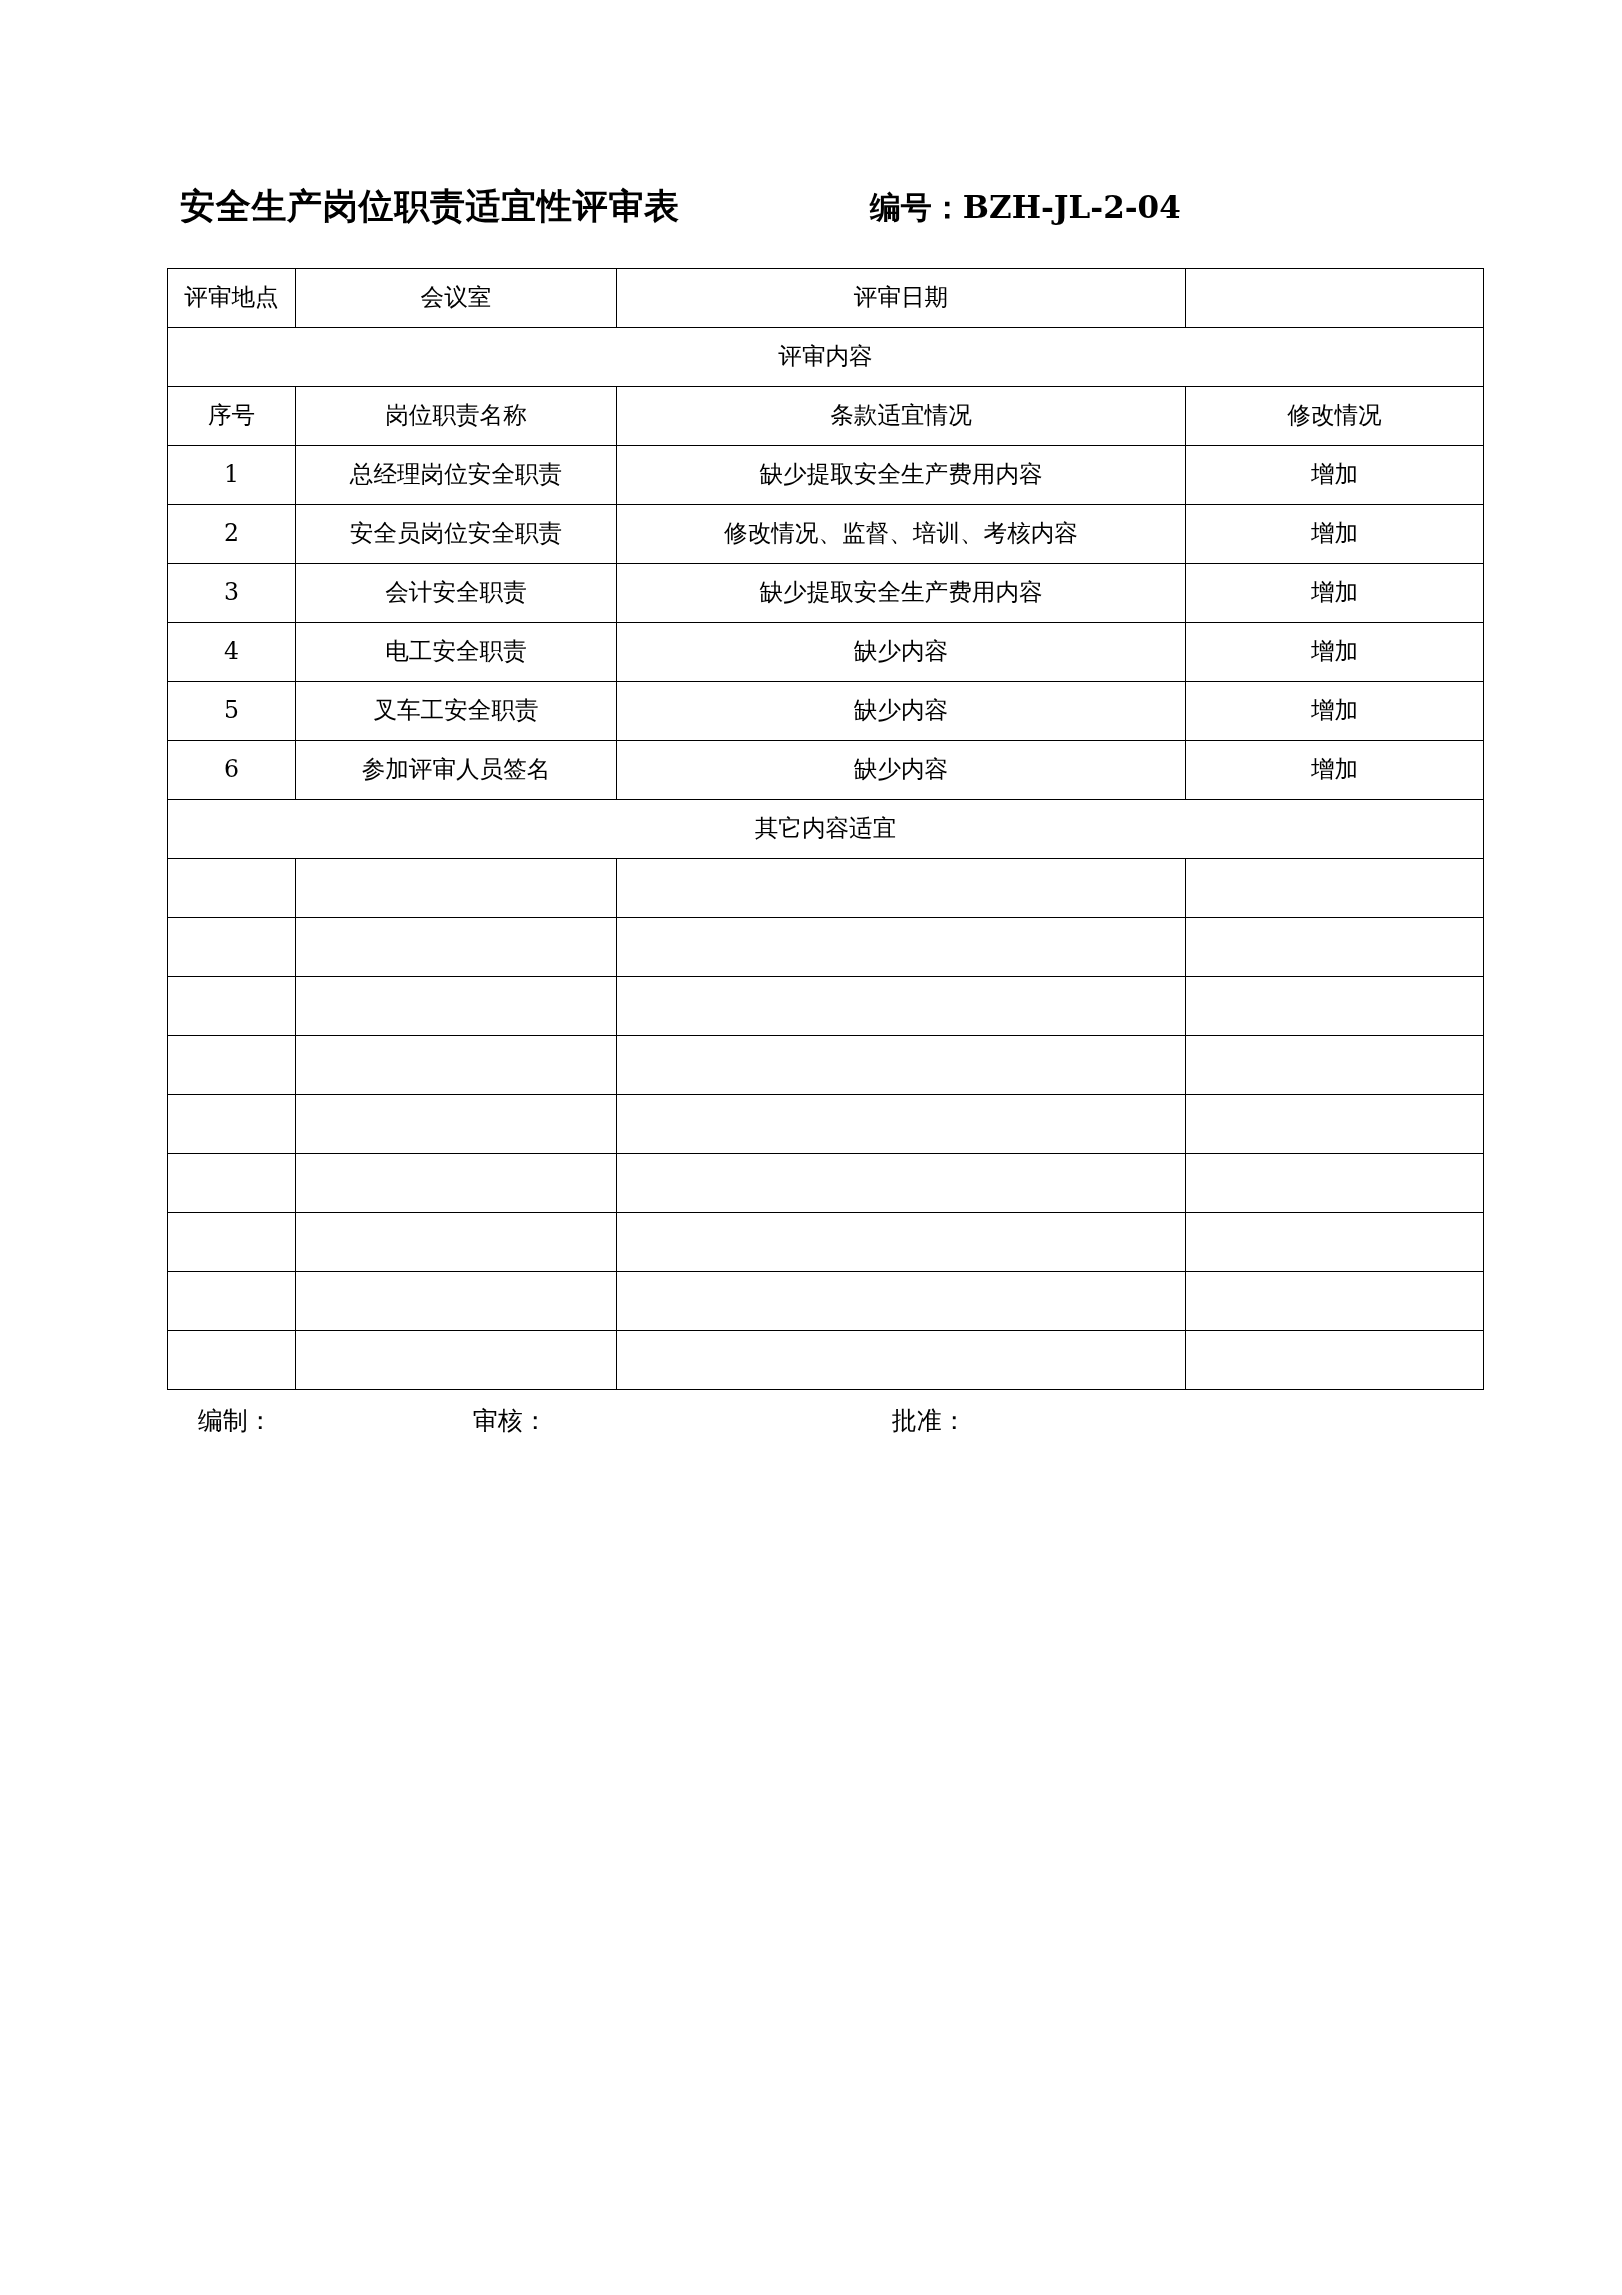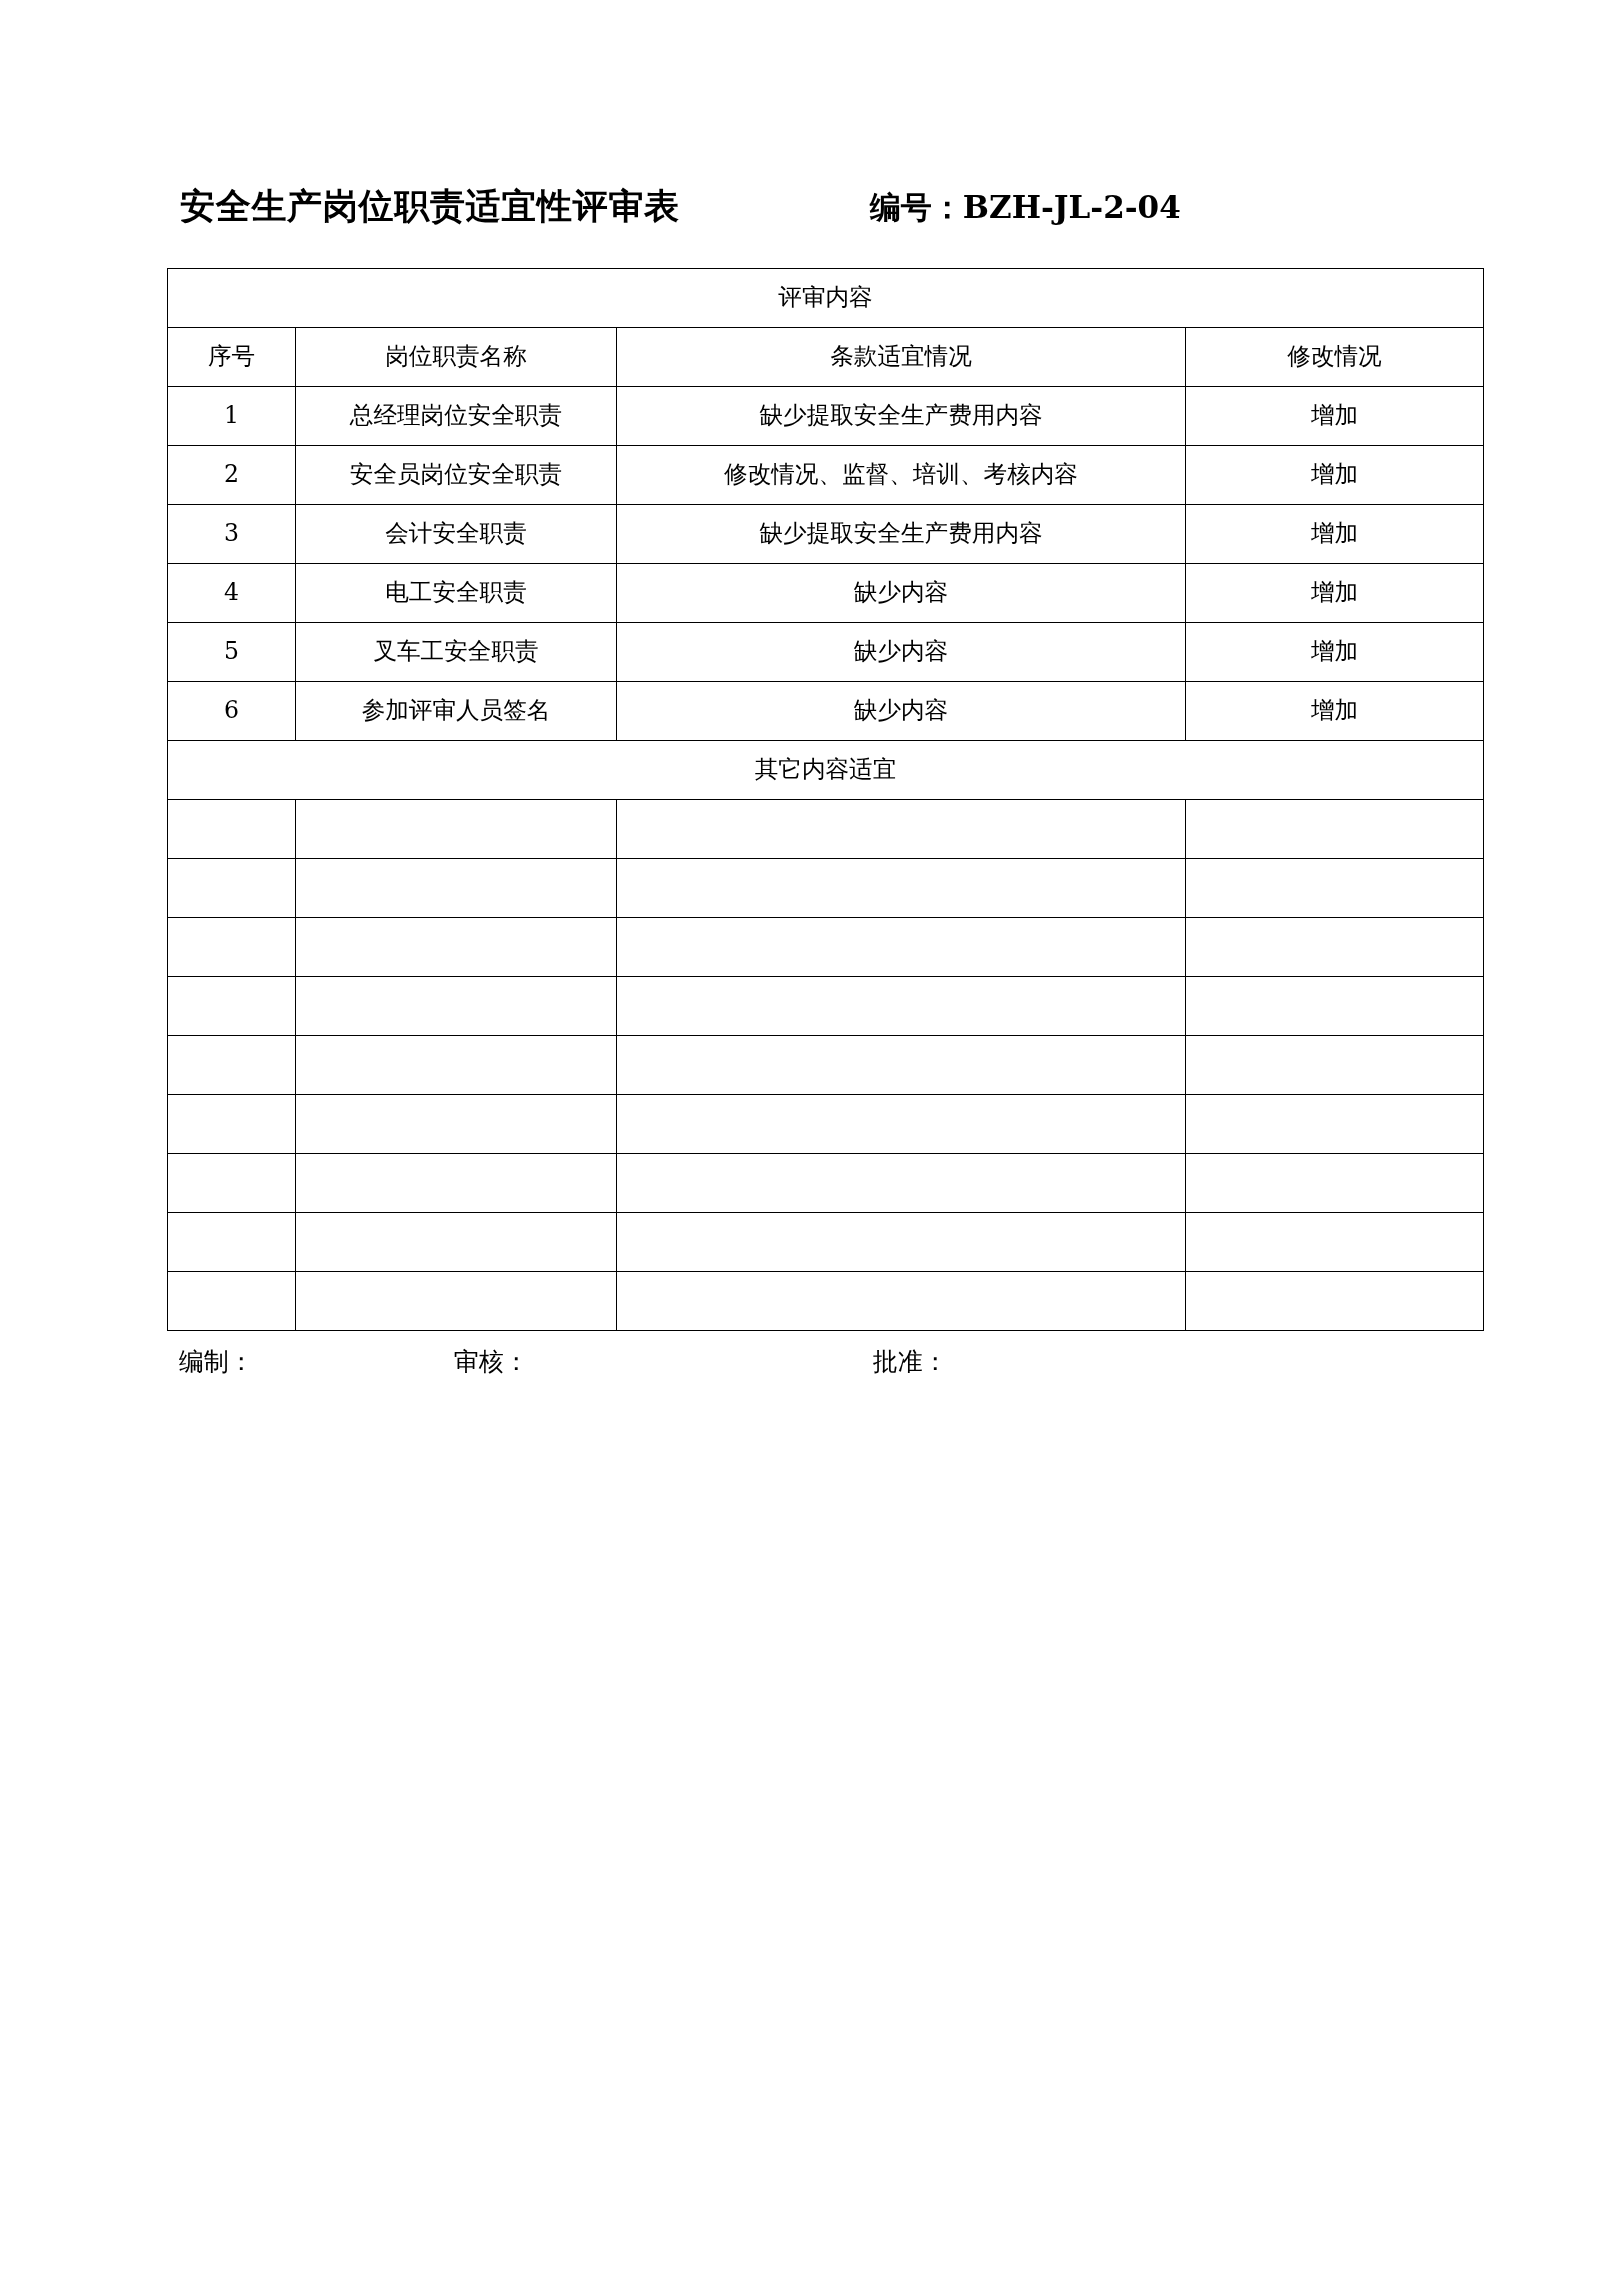--- a/index.html
+++ b/index.html
@@ -81,21 +81,21 @@
     display: flex;
     width: 1315px;
     margin-top: 14.4px;
     font-size: 25px;
     padding-left: 11.8px;
     box-sizing: border-box;
   }
   .footer .f-item {
     white-space: nowrap;
   }
-  .footer .f-1 { width: 275px; }
+  .footer .f-1 { width: 275px; margin-left: 19px; }
   .footer .f-2 { width: 419px; }
   .footer .f-3 { width: 393px; }
 </style>
 </head>
 <body>
 
 <div class="page">
 
   <div class="header">
     <div class="doc-title">安全生产岗位职责适宜性评审表</div>
@@ -104,20 +104,26 @@
 
   <table class="form">
     <colgroup>
       <col style="width:128px">
       <col style="width:321px">
       <col style="width:569px">
       <col style="width:298px">
     </colgroup>
     <tbody>
 
+      <tr class="r-top">
+        <td>评审地点</td>
+        <td>会议室</td>
+        <td>评审日期</td>
+        <td></td>
+      </tr>
 
 
       <tr class="section-label">
         <td colspan="4">评审内容</td>
       </tr>
 
       <tr class="head-row">
         <td>序号</td>
         <td>岗位职责名称</td>
         <td>条款适宜情况</td>

